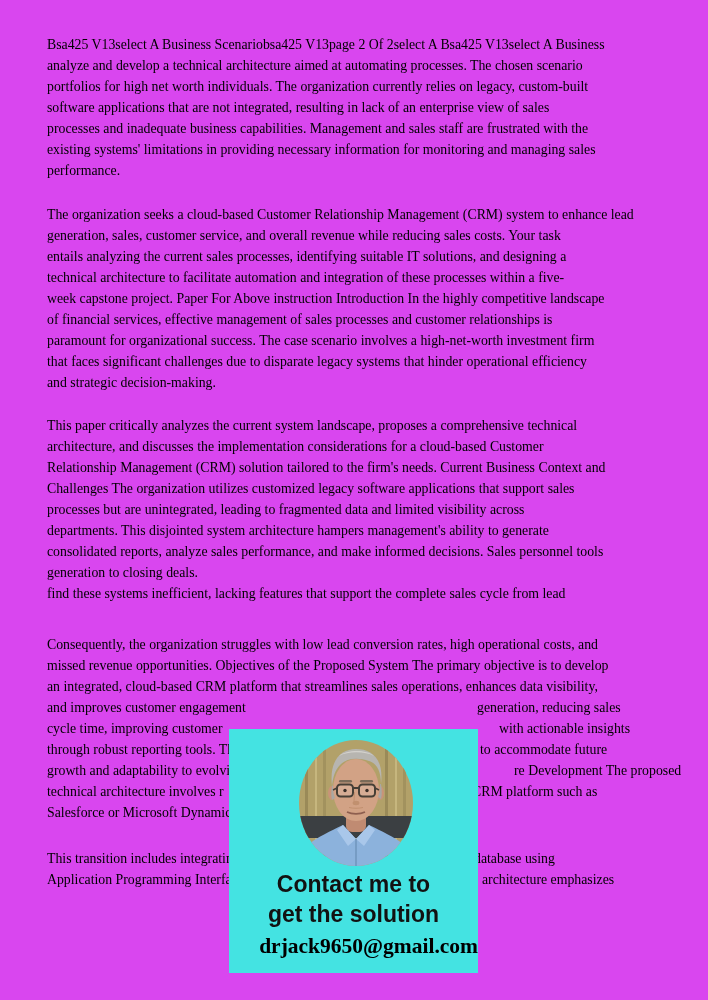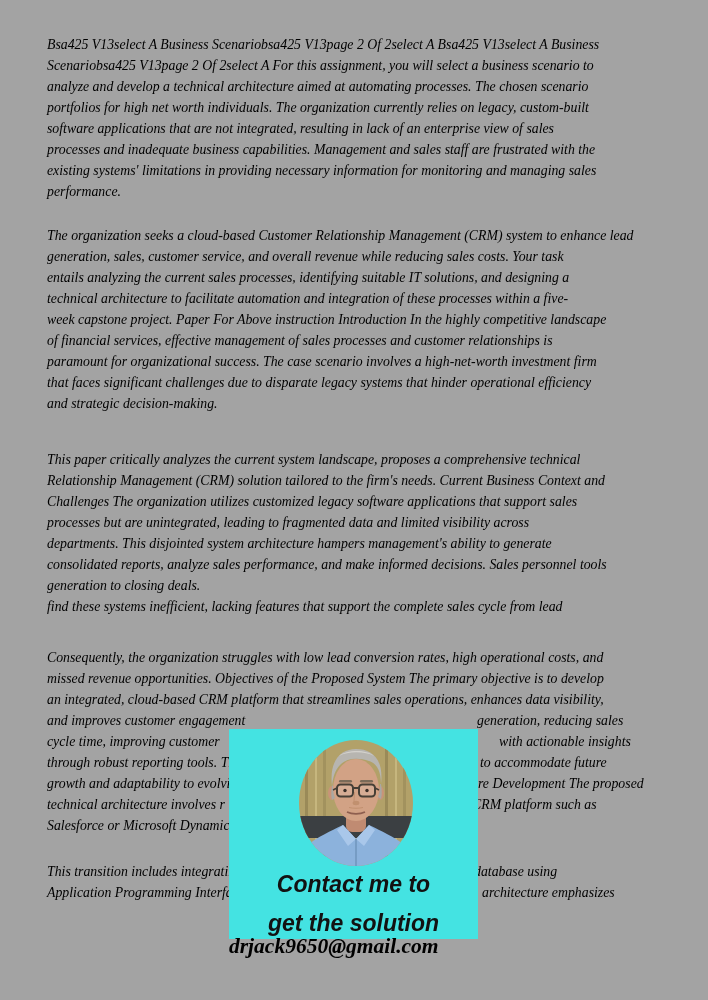--- a/index.html
+++ b/index.html
@@ -9,81 +9,81 @@
   .doc{
     position:absolute;left:47px;top:34px;width:614px;
     font-family:"Liberation Serif","DejaVu Serif",serif;
     font-size:13.8px;line-height:21px;color:#000000;
   }
   .para{margin:0;}
   .line{position:relative;height:21px;white-space:nowrap;}
   .right-frag{position:absolute;top:0;}
 
   
-  .overlay{position:absolute;left:229px;top:729px;width:249px;height:210px;background:#44e3e2;}
+  .overlay{position:absolute;left:229px;top:729px;width:249px;height:244px;background:#44e3e2;}
   .photo{position:absolute;left:70px;top:11px;width:114px;height:126px;}
   .photo svg{display:block;width:114px;height:126px;}
   .ad-line{
     position:absolute;left:0;width:100%;text-align:center;
     font-family:"Liberation Sans","DejaVu Sans",sans-serif;
     font-weight:700;font-size:23px;line-height:28px;color:#121212;
   }
   .ad-line1{top:141px;}
-  .ad-line2{top:180px;}
+  .ad-line2{top:171px;}
   .ad-email{
-    position:absolute;left:0;top:204px;width:100%;text-align:left;
+    position:absolute;left:0;top:204px;width:100%;text-align:right;
     font-family:"Liberation Serif","DejaVu Serif",serif;
     font-weight:700;font-size:21.5px;line-height:26px;color:#000000;
   }
 </style>
 </head>
 <body>
 
-<div class="page" style="background: #a3a3a3; font-style: italic;">
+<div class="page" style="background: #d946ef;">
 
   <main class="doc" id="doc" style="color: rgb(0, 0, 0);">
       <div class="para" style="margin-top: 0px;">
         <div class="line">Bsa425 V13select A Business Scenariobsa425 V13page 2 Of 2select A Bsa425 V13select A Business</div>
-        <div class="line">Scenariobsa425 V13page 2 Of 2select A For this assignment, you will select a business scenario to</div>
         <div class="line">analyze and develop a technical architecture aimed at automating processes. The chosen scenario</div>
         <div class="line">portfolios for high net worth individuals. The organization currently relies on legacy, custom-built</div>
         <div class="line">software applications that are not integrated, resulting in lack of an enterprise view of sales</div>
         <div class="line">processes and inadequate business capabilities. Management and sales staff are frustrated with the</div>
         <div class="line">existing systems' limitations in providing necessary information for monitoring and managing sales</div>
         <div class="line">performance.</div>
       </div>
       <div class="para" style="margin-top: 23px;">
         <div class="line">The organization seeks a cloud-based Customer Relationship Management (CRM) system to enhance lead</div>
         <div class="line">generation, sales, customer service, and overall revenue while reducing sales costs. Your task</div>
         <div class="line">entails analyzing the current sales processes, identifying suitable IT solutions, and designing a</div>
         <div class="line">technical architecture to facilitate automation and integration of these processes within a five-</div>
         <div class="line">week capstone project. Paper For Above instruction Introduction In the highly competitive landscape</div>
         <div class="line">of financial services, effective management of sales processes and customer relationships is</div>
         <div class="line">paramount for organizational success. The case scenario involves a high-net-worth investment firm</div>
         <div class="line">that faces significant challenges due to disparate legacy systems that hinder operational efficiency</div>
         <div class="line">and strategic decision-making.</div>
       </div>
-      <div class="para" style="margin-top: 35px;">
+      <div class="para" style="margin-top: 22px;">
         <div class="line">This paper critically analyzes the current system landscape, proposes a comprehensive technical</div>
+        <div class="line">architecture, and discusses the implementation considerations for a cloud-based Customer</div>
         <div class="line">Relationship Management (CRM) solution tailored to the firm's needs. Current Business Context and</div>
         <div class="line">Challenges The organization utilizes customized legacy software applications that support sales</div>
         <div class="line">processes but are unintegrated, leading to fragmented data and limited visibility across</div>
         <div class="line">departments. This disjointed system architecture hampers management's ability to generate</div>
         <div class="line">consolidated reports, analyze sales performance, and make informed decisions. Sales personnel tools</div>
         <div class="line">generation to closing deals.</div>
         <div class="line">find these systems inefficient, lacking features that support the complete sales cycle from lead</div>
       </div>
       <div class="para" style="margin-top: 30px;">
         <div class="line">Consequently, the organization struggles with low lead conversion rates, high operational costs, and</div>
         <div class="line">missed revenue opportunities. Objectives of the Proposed System The primary objective is to develop</div>
         <div class="line">an integrated, cloud-based CRM platform that streamlines sales operations, enhances data visibility,</div>
         <div class="line"><span>and improves customer engagement</span><span class="right-frag" style="left: 430px;">generation, reducing sales</span></div>
         <div class="line"><span>cycle time, improving customer</span><span class="right-frag" style="left: 452px;">with actionable insights</span></div>
         <div class="line"><span>through robust reporting tools. The</span><span class="right-frag" style="left: 433px;">to accommodate future</span></div>
-        <div class="line"><span>growth and adaptability to evolving</span><span class="right-frag" style="left: 431px;">re Development The proposed</span></div>
+        <div class="line"><span>growth and adaptability to evolving</span><span class="right-frag" style="left: 431px; padding-left: 36px;">re Development The proposed</span></div>
         <div class="line"><span>technical architecture involves r</span><span class="right-frag" style="left: 425px;">CRM platform such as</span></div>
         <div class="line">Salesforce or Microsoft Dynamics</div>
       </div>
       <div class="para" style="margin-top: 25px;">
         <div class="line"><span>This transition includes integrating</span><span class="right-frag" style="left: 427px;">database using</span></div>
         <div class="line"><span>Application Programming Interfaces</span><span class="right-frag" style="left: 435px;">architecture emphasizes</span></div>
       </div>
     </main>
 
   <aside class="overlay" id="overlay" style="background: rgb(68, 227, 226);">

